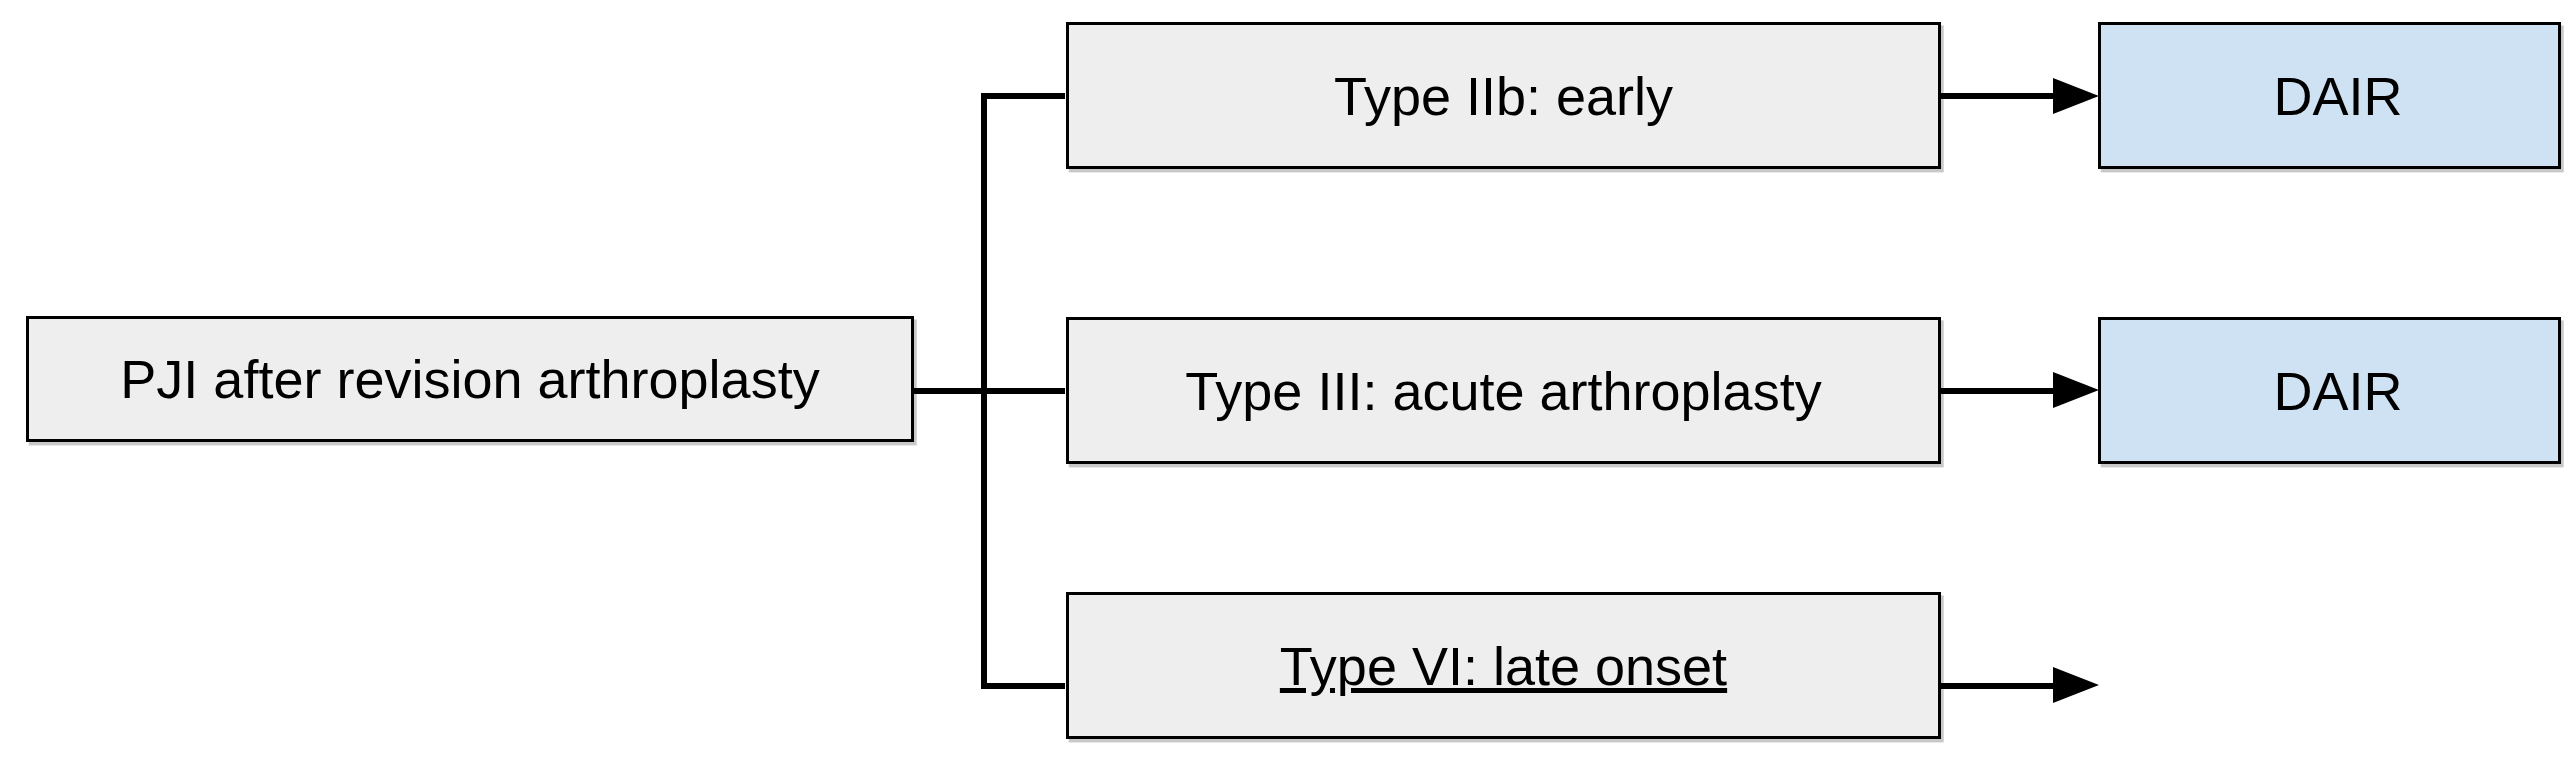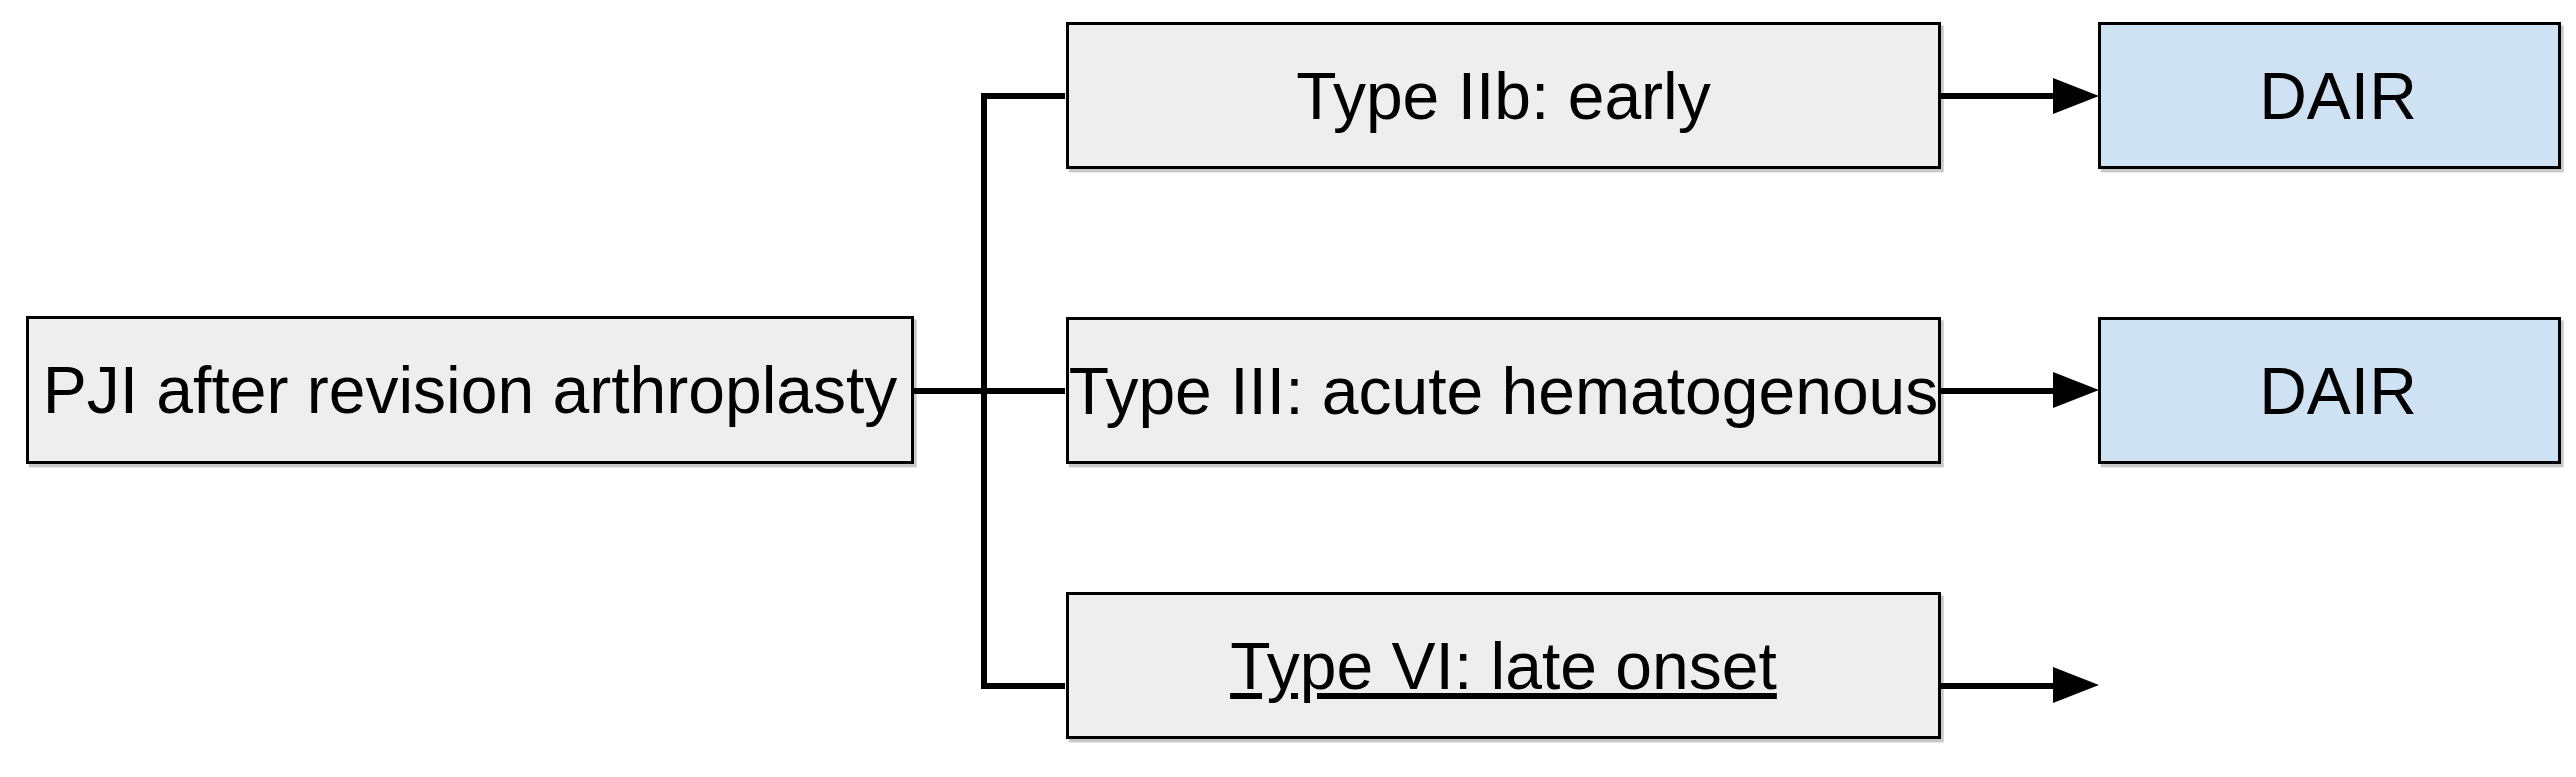--- a/index.html
+++ b/index.html
@@ -14,31 +14,31 @@
     background: #ffffff;
     overflow: hidden;
   }
   .node {
     position: absolute;
     box-sizing: border-box;
     border: 3.4px solid var(--border, #000);
     display: flex;
     align-items: center;
     justify-content: center;
-    font-size: 66px;
+    font-size: 54px;
     line-height: 1;
     color: #000;
     white-space: nowrap;
     box-shadow: 2.7px 3.4px 0 #c8c8c8;
   }
   .node.gray { background: var(--node-fill, #eeeeee); }
   .node.blue { background: var(--outcome-fill, #cfe2f3); padding-left: 17px; }
 
   
-  .root-node   { left: 26px;   top: 316px; width: 888px; height: 148px; }
+  .root-node   { left: 26px;   top: 316px; width: 888px; height: 126px; }
 
   .type-node   { left: 1066px; width: 875px; height: 147px; }
   .outcome-node{ left: 2098px; width: 463px;  height: 147px; }
   .row-1 { top: 22px; }
   .row-2 { top: 317px; }
   .row-3 { top: 592px; text-decoration: underline; }
 
   .connector {
     position: absolute;
     background: var(--connector, #000);
@@ -82,21 +82,21 @@
   <div class="node gray type-node row-1">
     <span>Type IIb: early</span>
   </div>
   <div class="arrow-shaft shaft-1"></div>
   <div class="arrow-head head-1"></div>
   <div class="node blue outcome-node row-1">
     <span>DAIR</span>
   </div>
 
   <div class="node gray type-node row-2">
-    <span>Type III: acute hematogenous</span>
+    <span>Type III: acute arthroplasty</span>
   </div>
   <div class="arrow-shaft shaft-2"></div>
   <div class="arrow-head head-2"></div>
   <div class="node blue outcome-node row-2">
     <span>DAIR</span>
   </div>
 
   <div class="node gray type-node row-3">
     <span>Type VI: late onset</span>
   </div>

